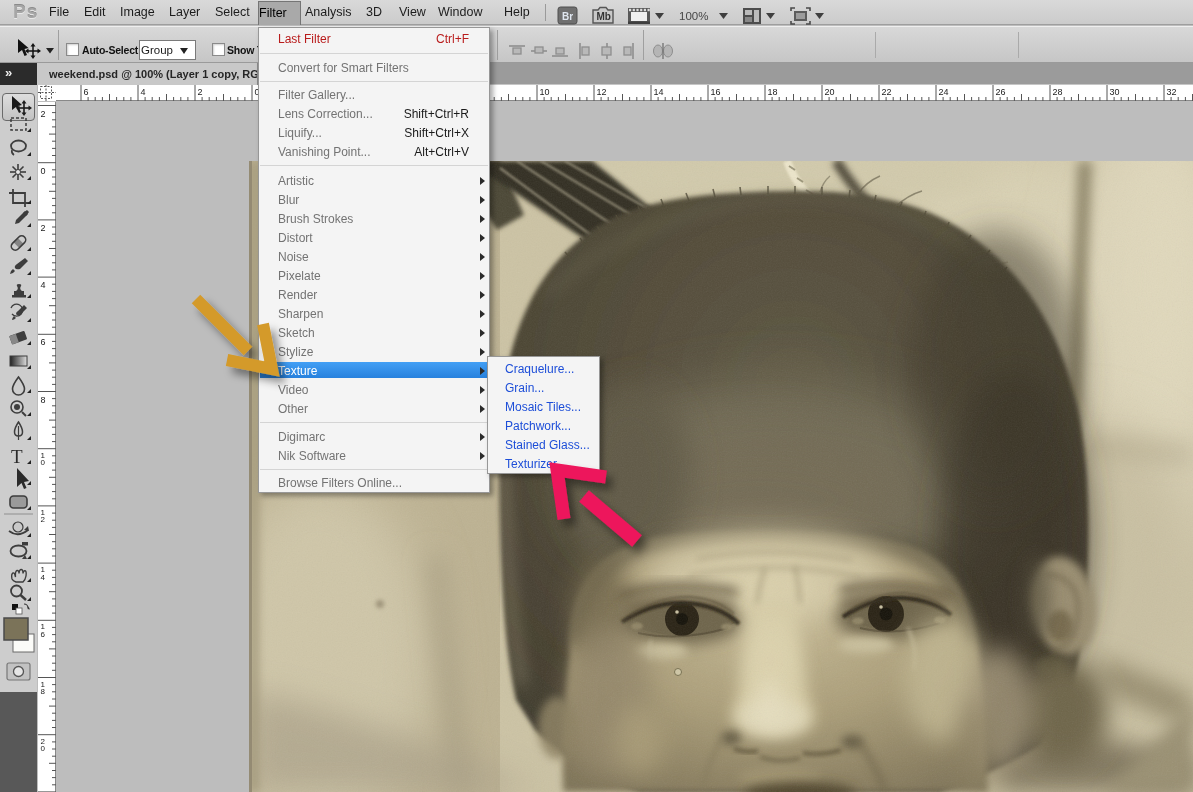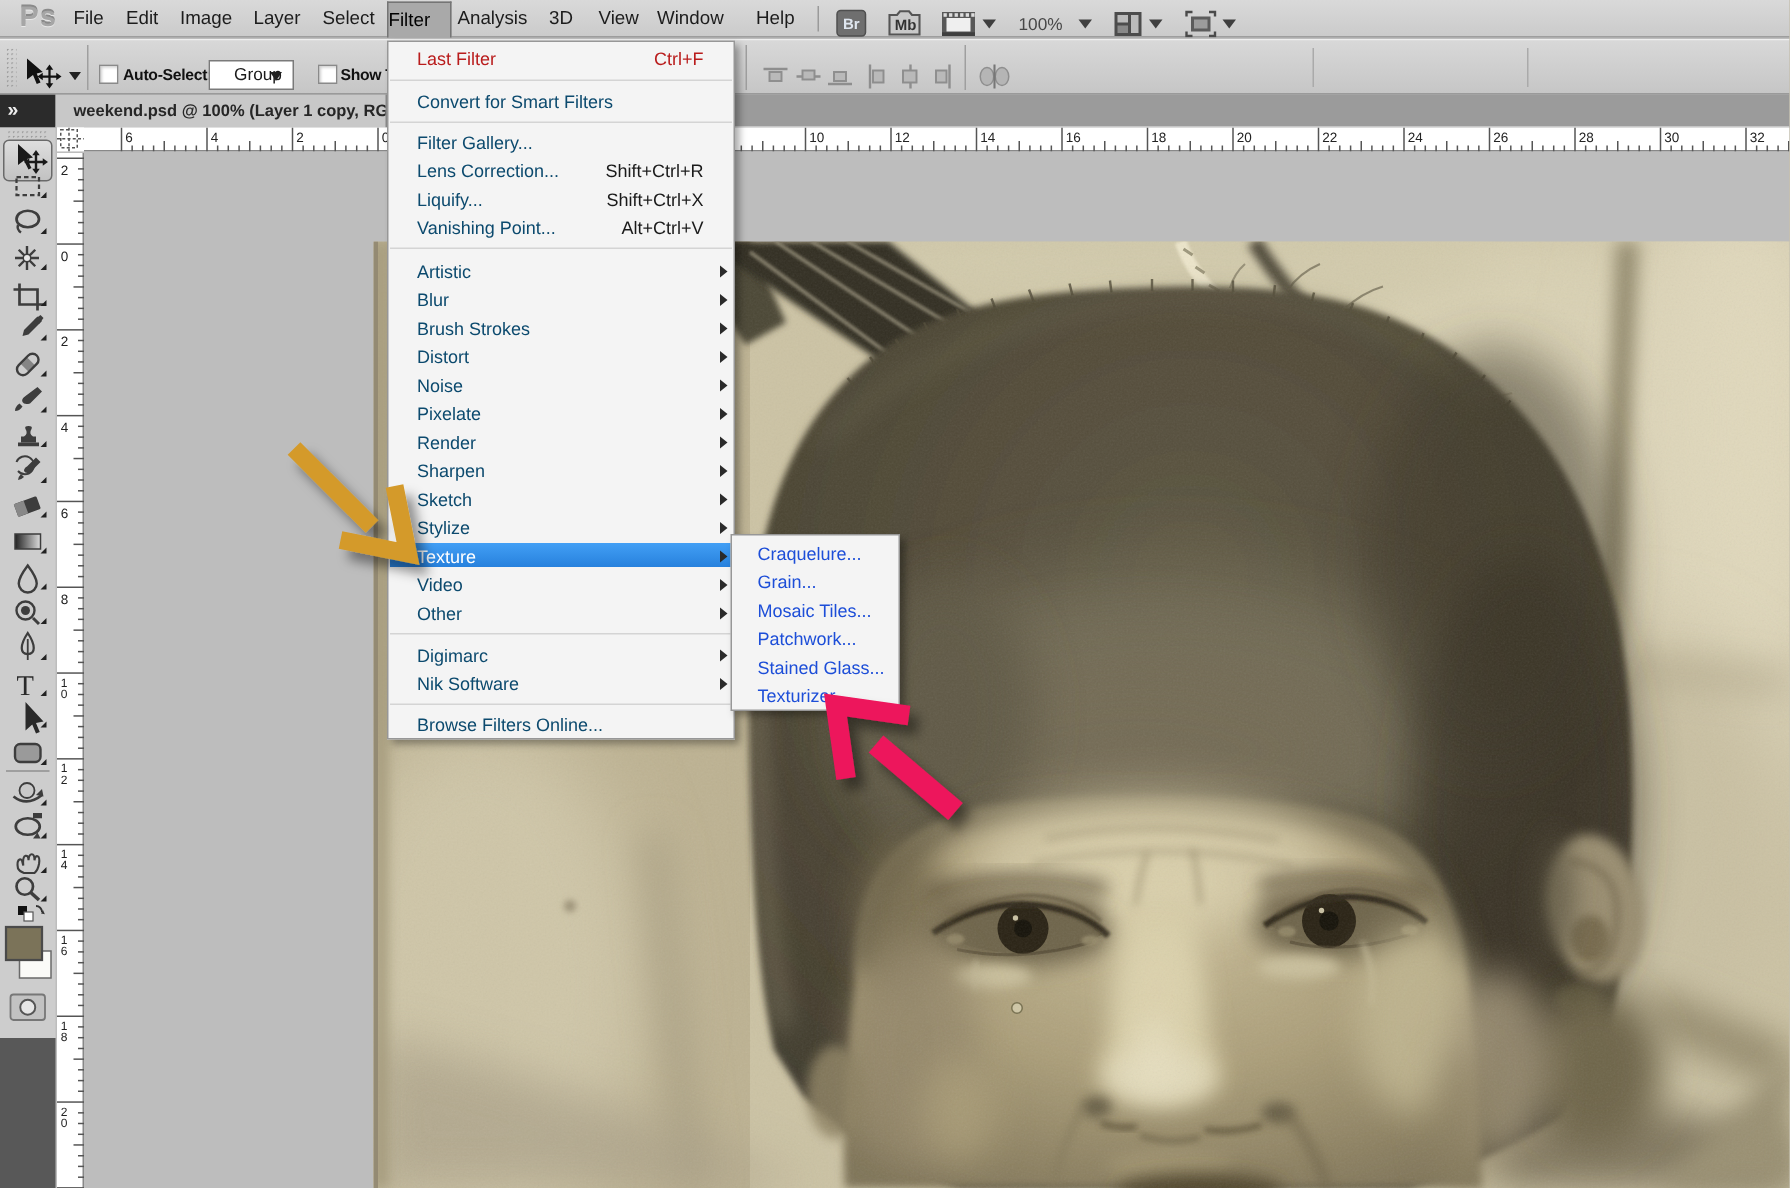--- a/index.html
+++ b/index.html
@@ -10,21 +10,21 @@
 #menubar{left:0;top:0;width:1193px;height:25px;background:linear-gradient(#d9d9d9,#cbcbcb);border-bottom:1px solid #9e9e9e;z-index:6}
 #pslogo{left:13px;top:1px;font-size:19px;font-weight:bold;color:#a6a6a6;text-shadow:0 1px 0 #e8e8e8, 0 -1px 0 #8a8a8a;letter-spacing:1px}
 .m{position:absolute;top:0;height:25px;line-height:24px;font-size:12.5px;color:#1c1c1c}
 #filterbtn{left:258px;top:1px;z-index:2;width:43px;height:24px;background:#a9a9a9;border:1px solid #757575;border-bottom:none;line-height:22px;font-size:12.5px;color:#000}
 .r1sep{top:4px;width:1px;height:17px;background:#9a9a9a}
 
 #optbar{left:0;top:26px;width:1193px;height:37px;background:linear-gradient(#d8d8d8,#c6c6c6);border-top:1px solid #efefef;border-bottom:1px solid #9a9a9a;z-index:5}
 .grip{left:4px;top:5px;width:7px;height:26px;background:radial-gradient(circle 1px at 1px 1px,#9a9a9a 55%,transparent 60%) 0 0/3px 3px}
 .chk{position:absolute;width:13px;height:13px;background:#fff;border:1px solid #8a8a8a;box-shadow:inset 1px 1px 2px #cfcfcf}
 .blbl{position:absolute;font-weight:bold;font-size:10.5px;color:#111;letter-spacing:-0.2px}
-#groupdd{left:139px;top:13px;width:57px;height:20px;background:#fff;border:1px solid #7a7a7a;font-size:11.5px;line-height:18px;padding-left:16px}
+#groupdd{left:139px;top:13px;width:57px;height:20px;background:#fff;border:1px solid #7a7a7a;font-size:11.5px;line-height:18px;padding-left:1px}
 #groupdd:after{content:"";position:absolute;right:7px;top:7px;border-left:4.5px solid transparent;border-right:4.5px solid transparent;border-top:6px solid #222}
 .o2sep{top:3px;width:1px;height:30px;background:#9f9f9f}
 
 #tabbar{left:0;top:63px;width:1193px;height:22px;background:#9b9b9b;border-bottom:1px solid #c6c6c6;z-index:4}
 #tabdark{left:0;top:0;width:37px;height:22px;background:#2b2b2b;color:#eee;font-size:13px;font-weight:bold;line-height:20px;padding-left:5px;letter-spacing:-1px}
 #tab{left:37px;top:0;width:221px;height:22px;background:#c8c8c8;border-right:1px solid #8a8a8a;color:#262626;font-weight:bold;font-size:11px;line-height:22px;padding-left:12px;white-space:nowrap;overflow:hidden}
 
 #toolbar{left:0;top:85px;width:37px;height:607px;background:#cdcdcd;z-index:4}
 #toolbardark{left:0;top:692px;width:37px;height:100px;background:#585858;z-index:4}
 .tgrip{left:5px;top:2px;width:27px;height:7px;background:radial-gradient(circle 1px at 1px 1px,#9a9a9a 55%,transparent 60%) 0 0/3px 3px}
@@ -32,21 +32,21 @@
 
 #hruler{left:38px;top:85px;width:1155px;height:16px;background:#fff;border-bottom:1px solid #888;z-index:4}
 #vruler{left:38px;top:102px;width:18px;height:690px;background:#fff;border-right:1px solid #888;z-index:4}
 #rcorner{left:38px;top:85px;width:18px;height:16px;background:#fff;z-index:4}
 
 #photo{left:249px;top:161px;z-index:1}
 
 .menu{background:#f4f4f4;border:1px solid #979797;box-shadow:3px 3px 5px rgba(0,0,0,.35);z-index:7}
 #fmenu{left:258px;top:27px;width:232px;height:466px}
 #smenu{left:487px;top:356px;width:113px;height:118px}
-.mi{position:absolute;left:19px;width:211px;height:14px;line-height:14px;font-size:12px;color:#0c4a6e;white-space:nowrap}
+.mi{position:absolute;left:19px;width:211px;height:14px;line-height:14px;font-size:12px;color:#737373;white-space:nowrap}
 .sc{position:absolute;right:20px;font-size:12px;color:#1a1a1a}
 .dis{color:#b91c1c}
 .msep{position:absolute;left:1px;width:228px;height:1px;background:#d4d4d4}
 .sub:after{content:"";position:absolute;right:4px;top:3px;border-left:5.5px solid #2a2a2a;border-top:4px solid transparent;border-bottom:4px solid transparent}
 #hl{position:absolute;left:1px;top:334px;width:229px;height:16px;background:linear-gradient(#429ff5,#2781dd)}
 .smi{position:absolute;left:17px;font-size:12px;color:#1d4ed8;white-space:nowrap}
 
 #arrows{left:0;top:0;width:1193px;height:792px;z-index:9;pointer-events:none}
 </style>
 </head>

